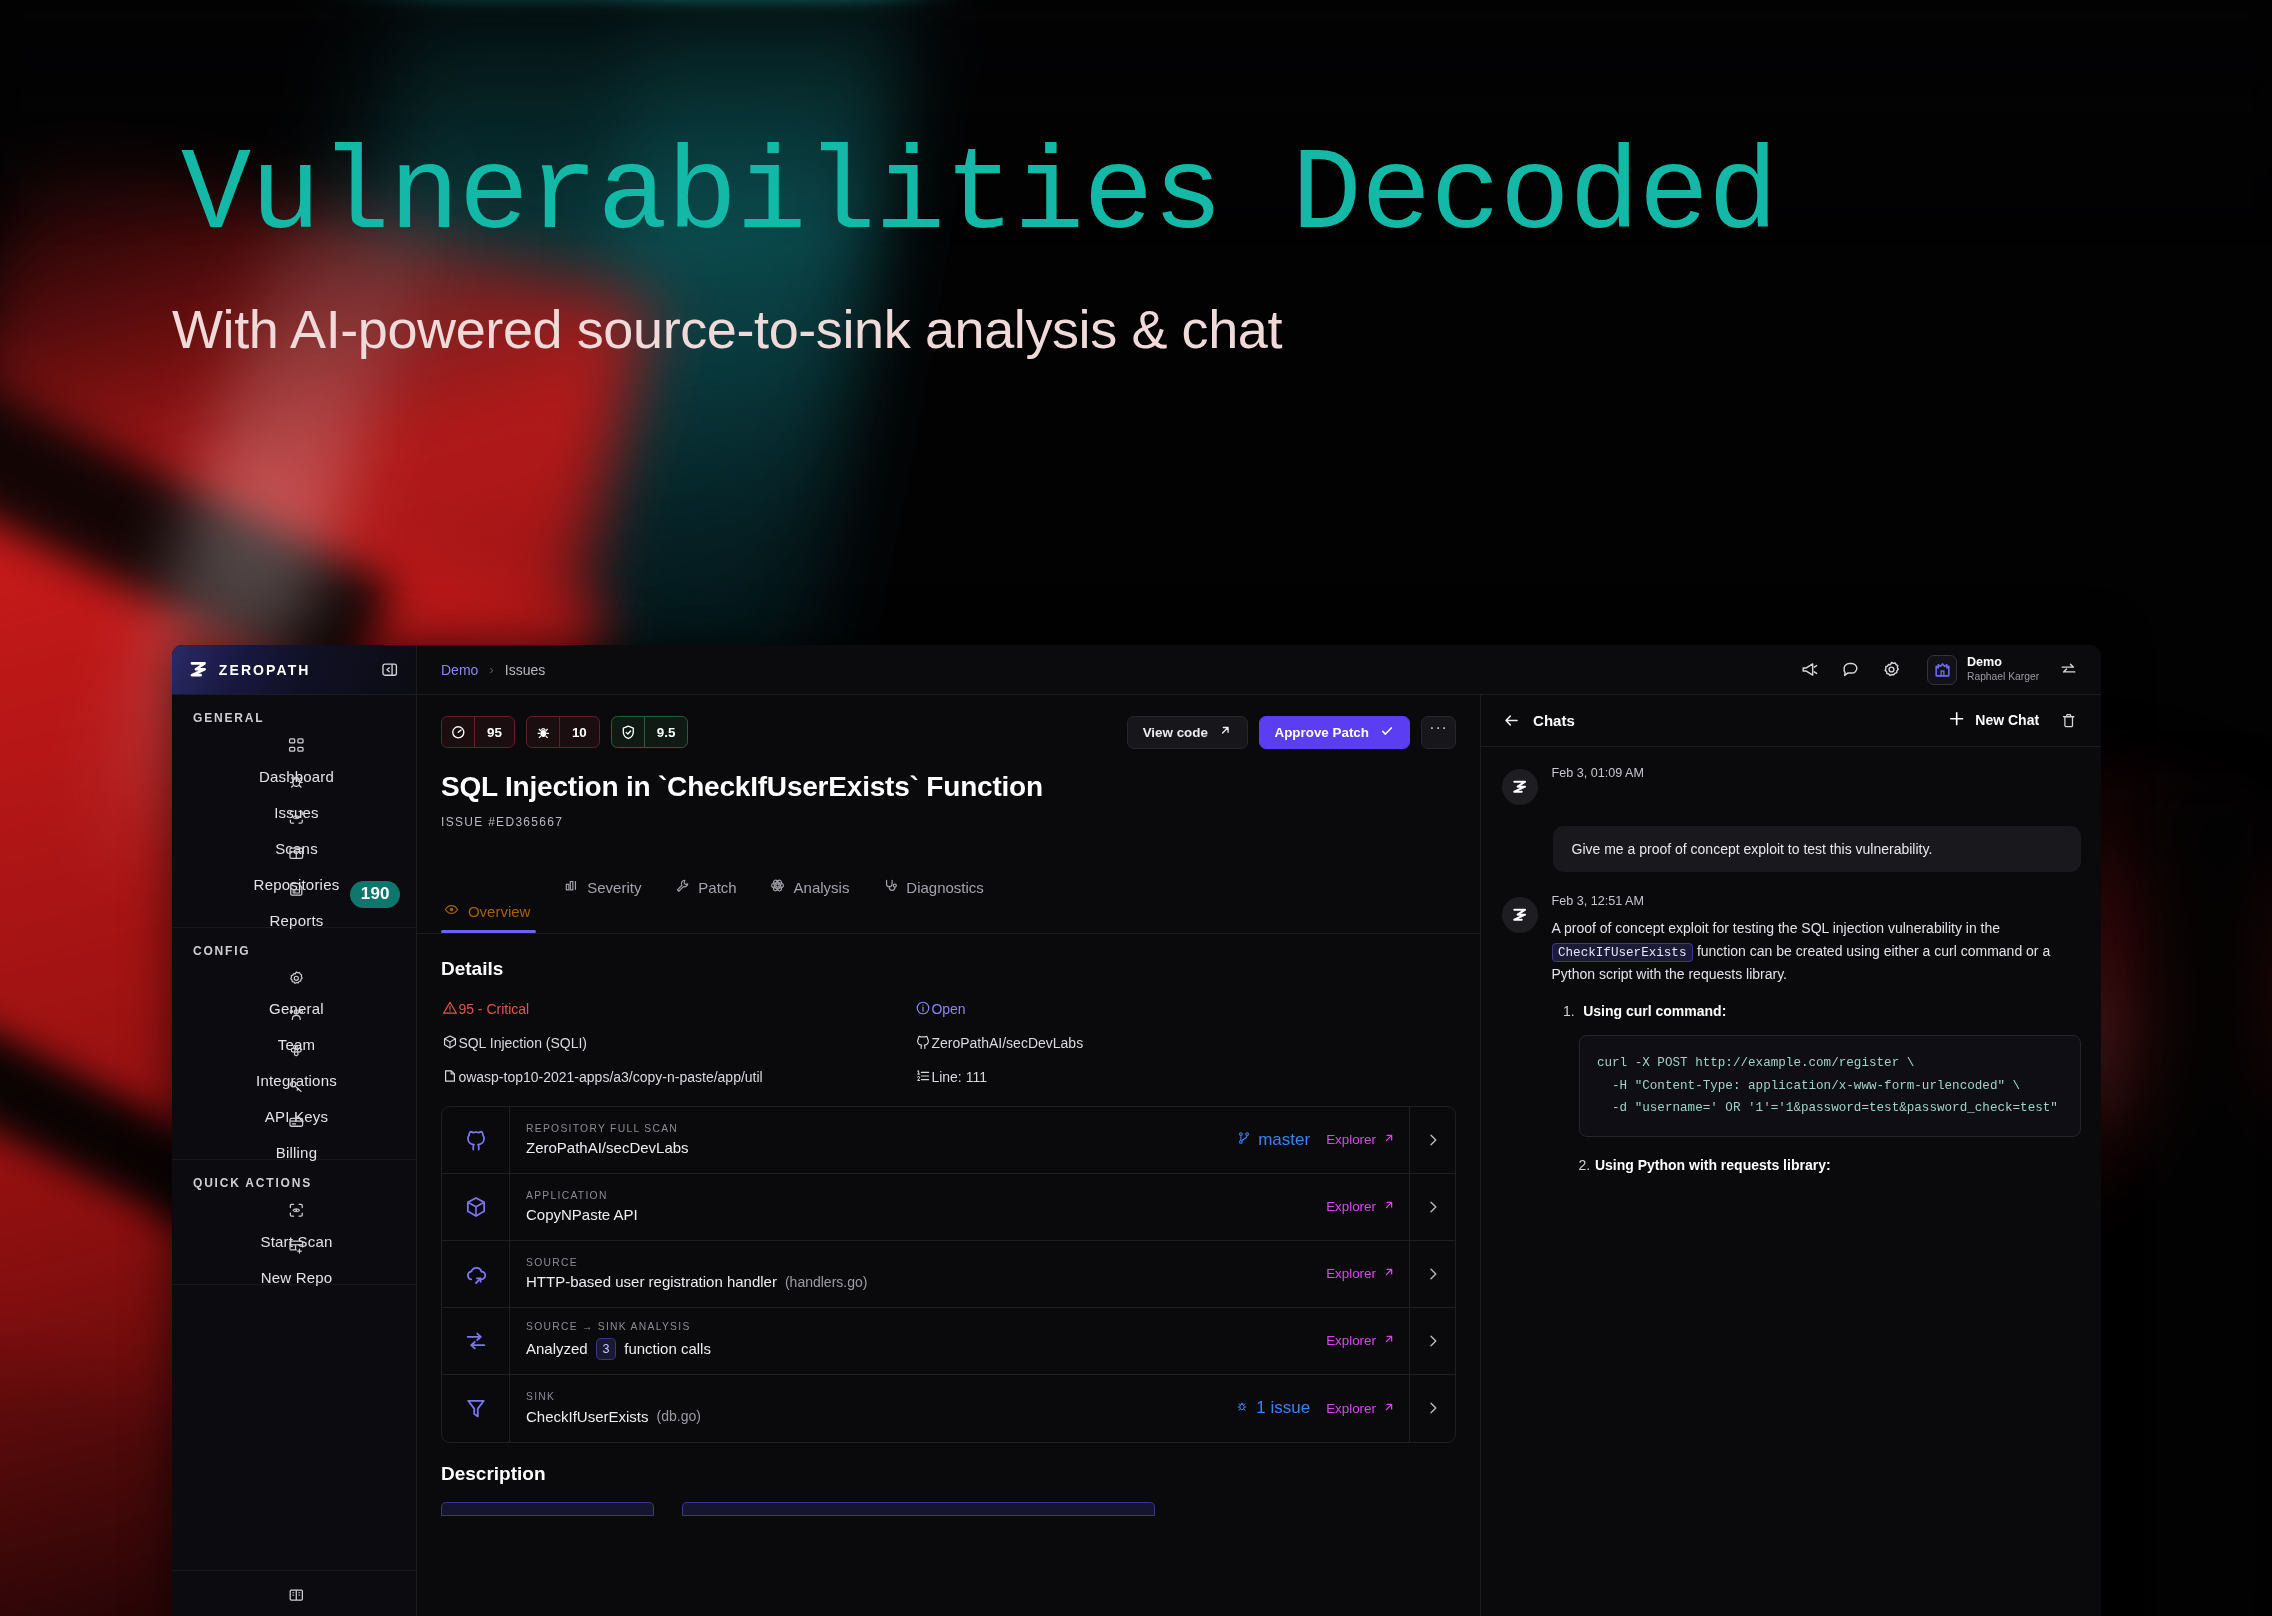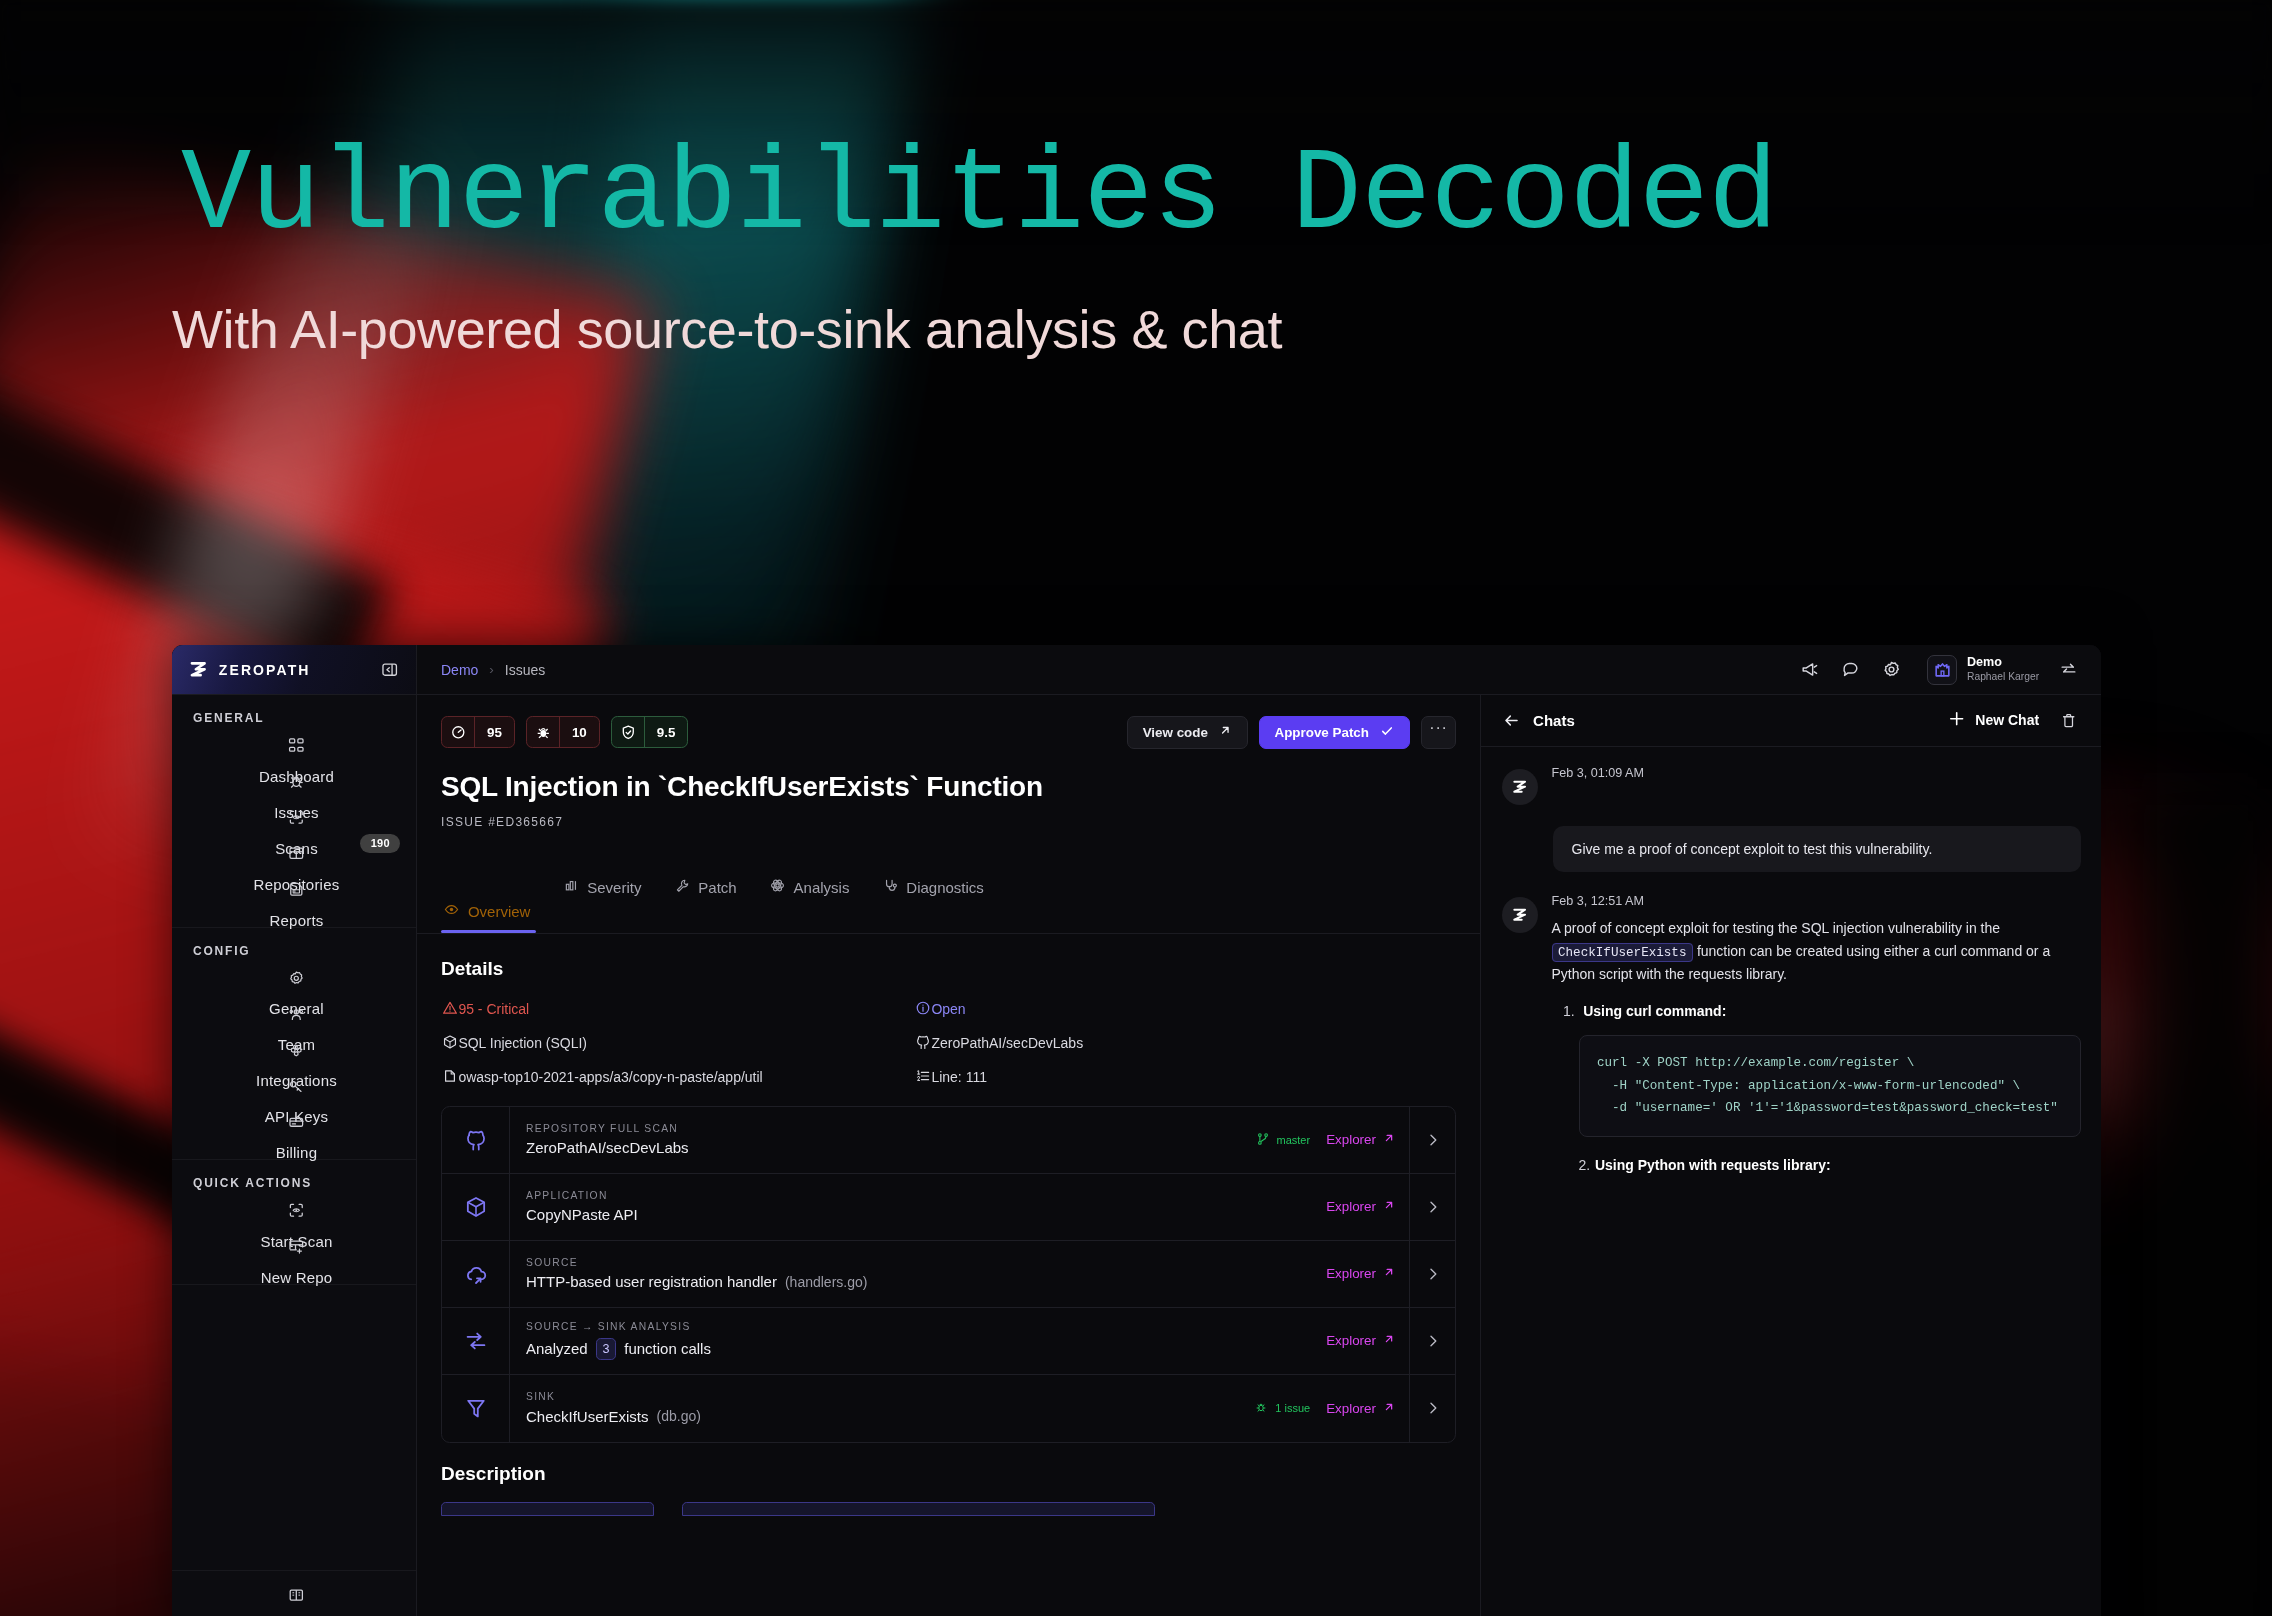--- a/index.html
+++ b/index.html
@@ -145,22 +145,22 @@
   }
   .navitem {
     display:flex; align-items:center; gap:13.4px;
     height: 36px; padding: 0 16px 0 21px; cursor:pointer;
     position: relative;
     flex-direction: column;
   }
   .navitem .ico { width:17.4px; height:17.4px; flex:0 0 17.4px; color:#cfcfd6; display:flex; align-items:center; justify-content:center; }
   .navitem .txt { font-size: 15px; color:#e3e3e8; letter-spacing:0.2px; }
   .badge {
-    margin-left:auto; background:#404040; color:#fff; font-size:11px; font-weight:700;
-    border-radius:788px; padding: 3.2px 10.3px; letter-spacing:0.2px;
+    margin-left:auto; background:#0f766e; color:#fff; font-size:17px; font-weight:700;
+    border-radius:788px; padding: 3.2px 10.3px; letter-spacing:0.2px;margin-top:47px;
   }
   .navbottom { margin-top:auto; border-top:0.8px solid #18181d; padding: 16px 0 8px 0; }
 
   
   .mainwrap { flex: 1 1 auto; height:100%; display:flex; flex-direction:column; min-width:0; background:#0a0a0d; }
 
   .topbar {
     height: 50px; flex:0 0 50px;
     display:flex; align-items:center; justify-content:space-between;
     padding: 0 20.5px 0 24px; border-bottom:0.8px solid #1b1b21; background:#0b0b0e;
@@ -240,21 +240,21 @@
   }
   .chainmain { flex:1 1 auto; min-width:0; padding: 12.6px 16px; display:flex; flex-direction:column; justify-content:center; }
   .chainlabel { font-size:10.3px; color:#8b8b96; letter-spacing:1.3px; }
   .chainval { margin-top:5.5px; font-size:15px; color:#ededf2; display:flex; align-items:center; gap:8px; }
   .chainval .muted { color:#9c9ca7; font-size:14px; }
   .chaincount {
     display:inline-flex; align-items:center; justify-content:center; min-width:20.5px; height:22px;
     border:0.8px solid #3b3788; background:#191934; border-radius:4.7px; color:#c9c6ff; font-size:12.6px; padding:0 4.7px;
   }
   .chainright { display:flex; align-items:center; gap:16px; padding-right:14px; }
-  .chainmeta { display:flex; align-items:center; gap:7px; font-size:11px; color:#22c55e; }
+  .chainmeta { display:flex; align-items:center; gap:7px; font-size:17px; color:#3b82f6; }
   .explorer { display:flex; align-items:center; gap:7px; font-size:13.4px; color:#d946ef; cursor:pointer; }
   .chevcell {
     width:46px; flex:0 0 46px; display:flex; align-items:center; justify-content:center;
     border-left:0.8px solid #1e1e25; color:#b8b8c2; cursor:pointer;
   }
 
   .descsect { margin-top: 20px; }
   .descblocks { display:flex; gap: 28px; margin-top:17.4px; }
   .descblock { height: 14px; border-radius:4.7px 4.7px 0 0; border:0.8px solid #3b3788; background:#15152b; }
 

